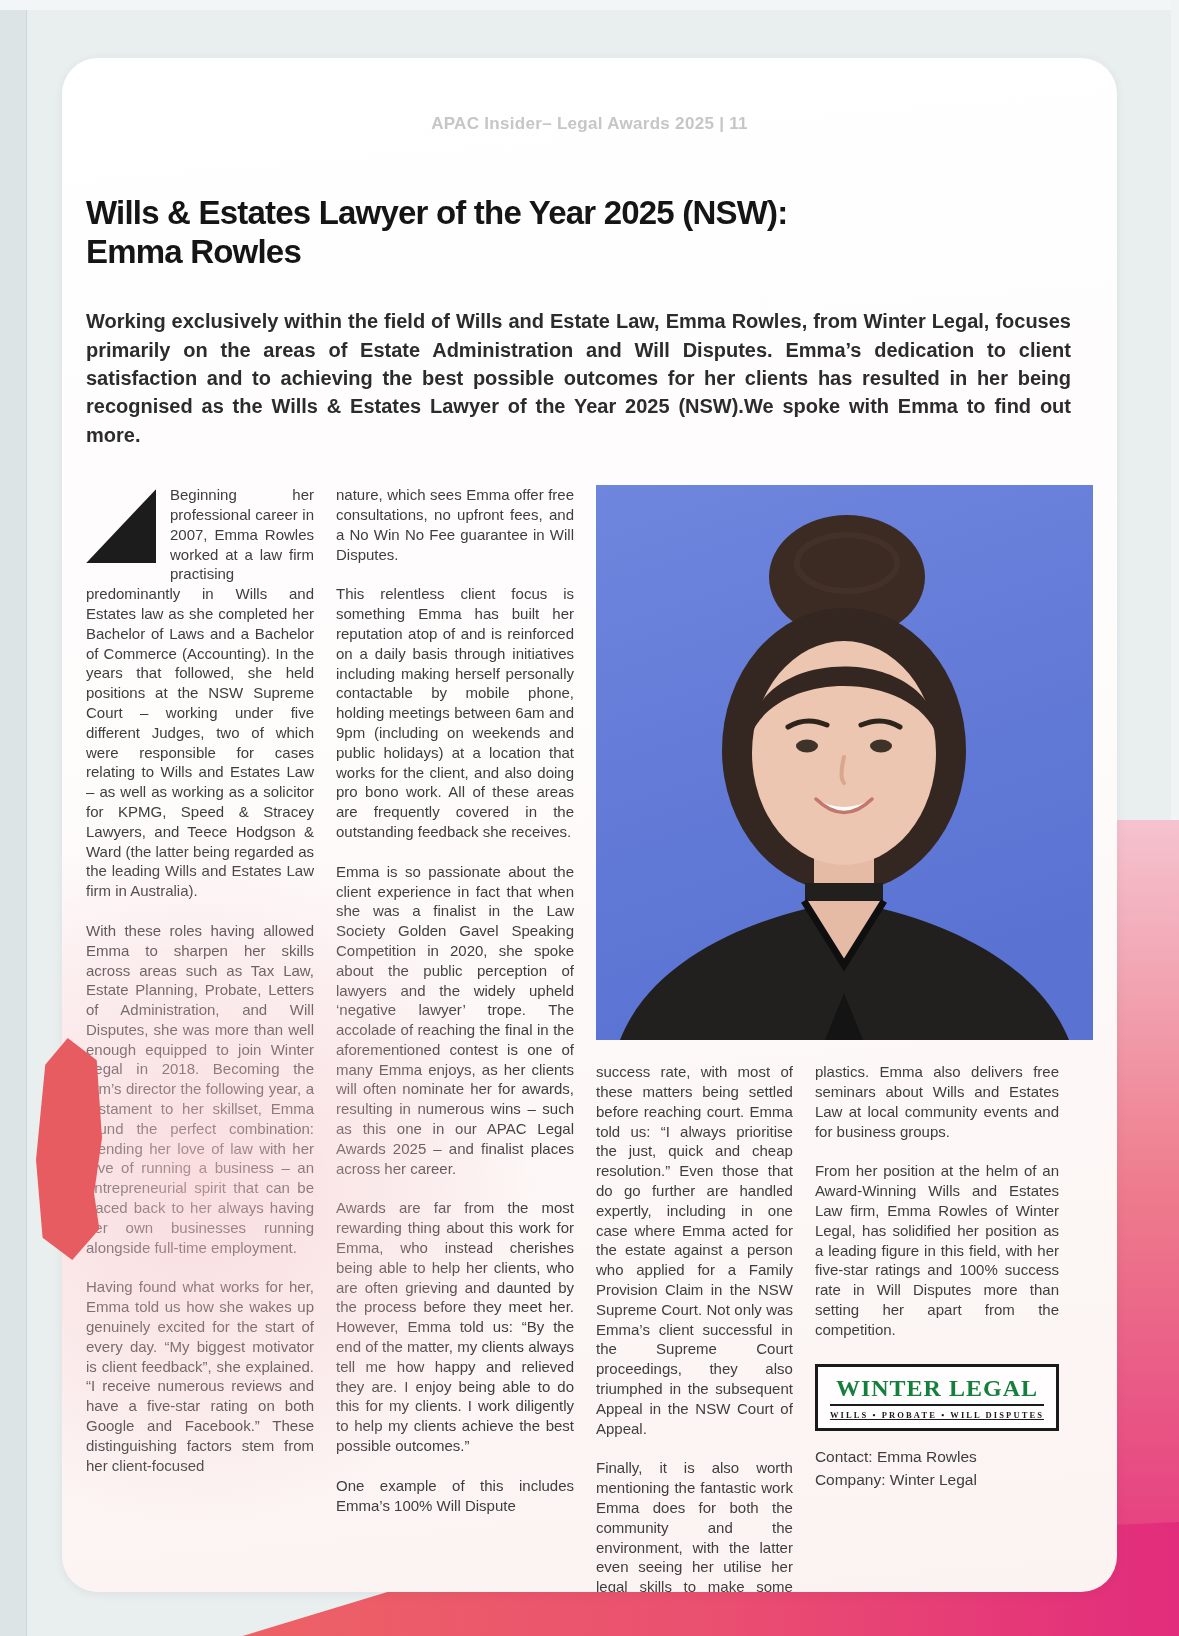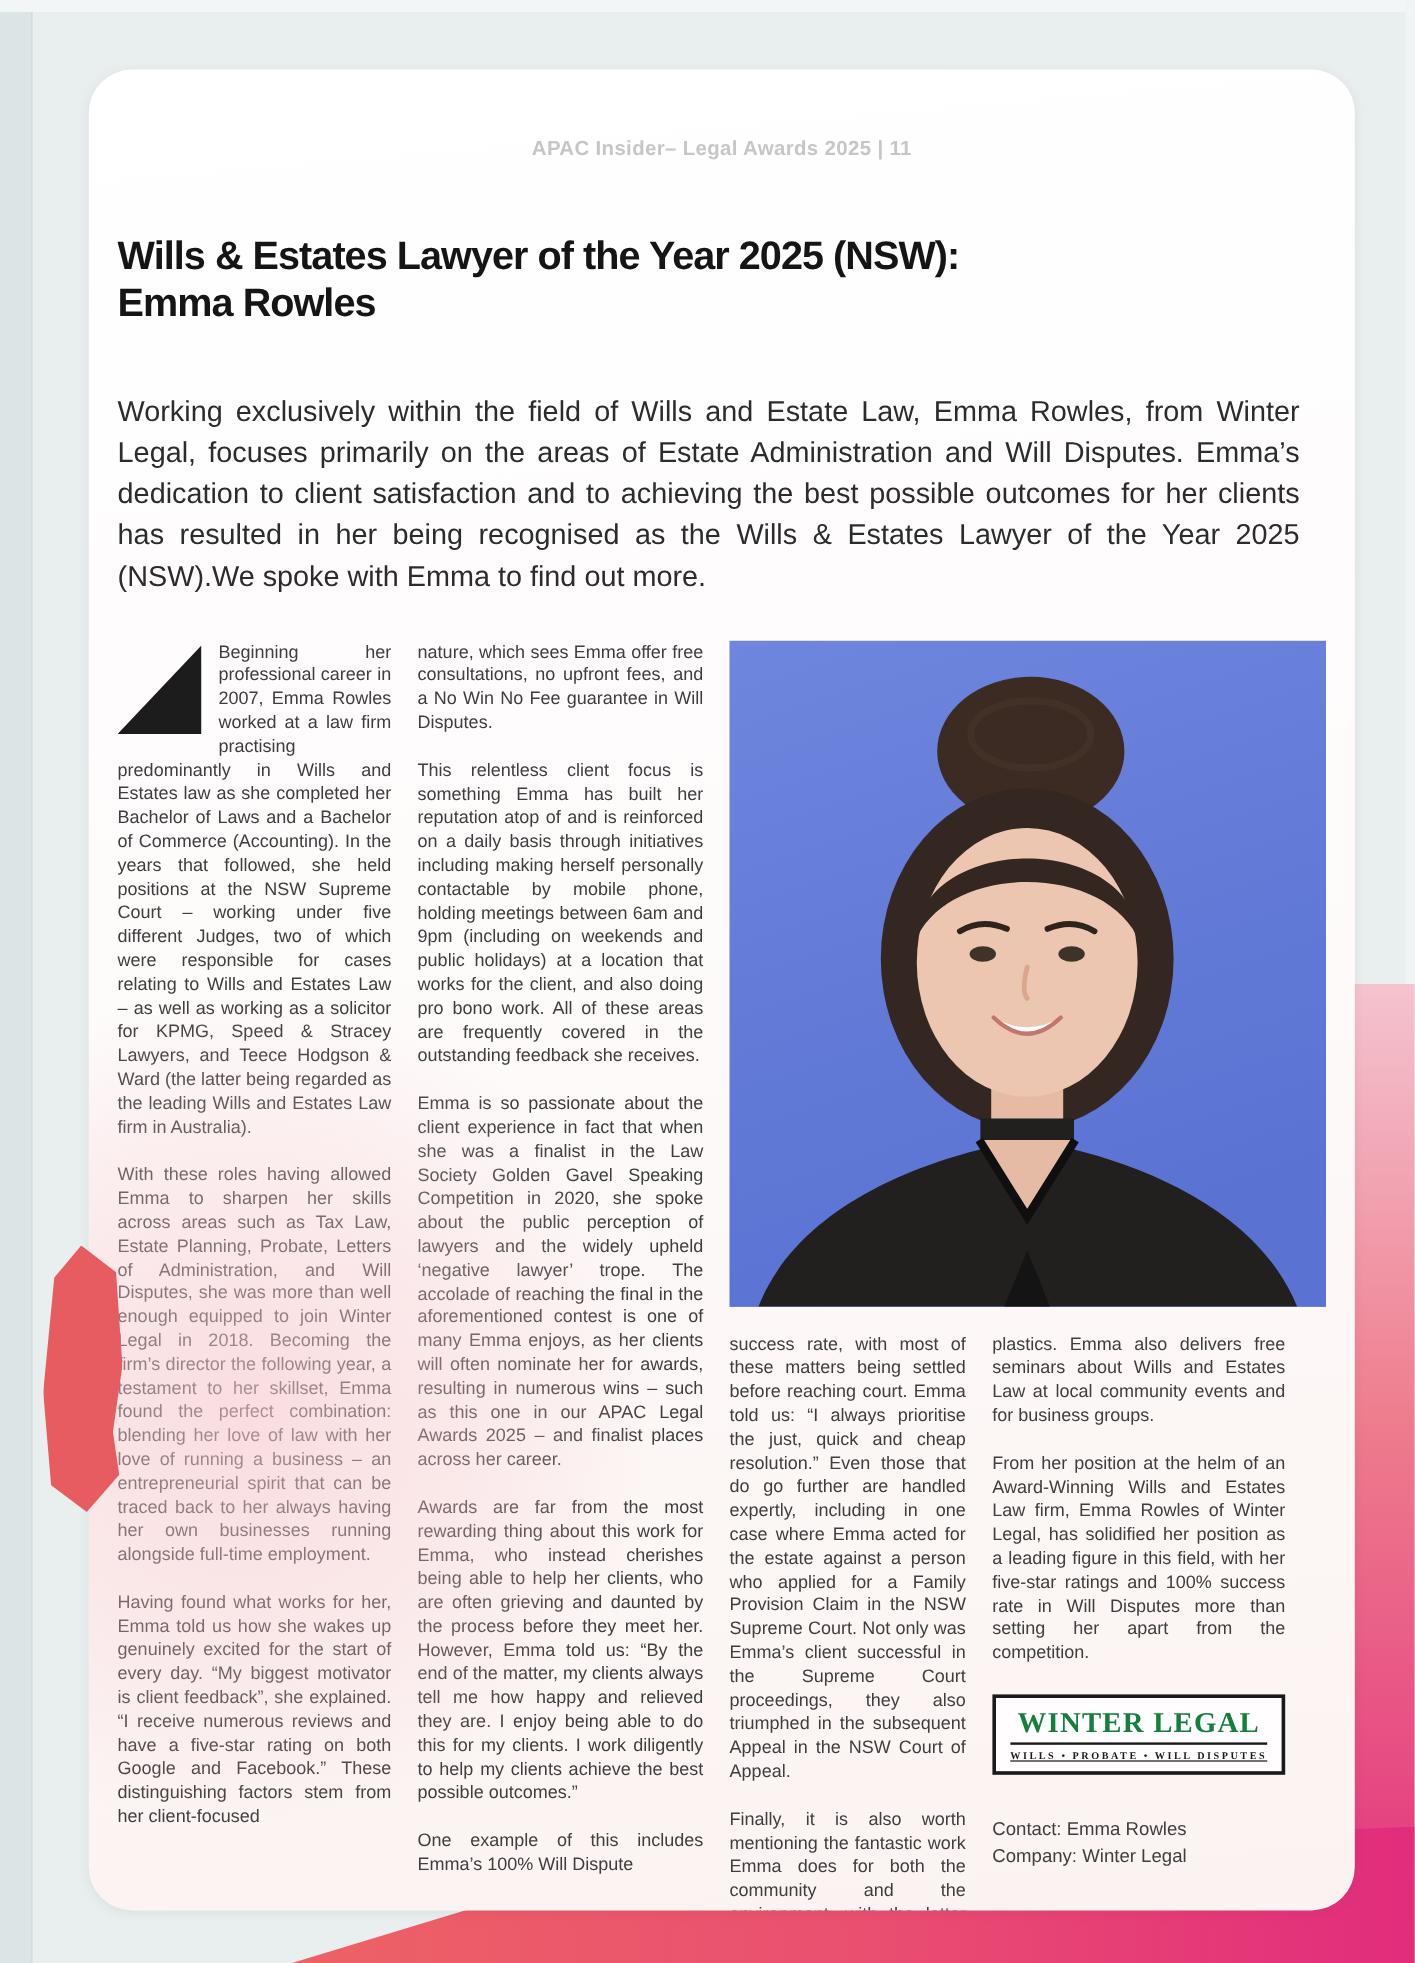--- a/index.html
+++ b/index.html
@@ -26,43 +26,43 @@
     clip-path:polygon(9% 100%,36% 26%,100% 0,100% 100%);
   }
   .blob-left{
     position:absolute;left:36px;top:1038px;width:66px;height:222px;z-index:3;
     background:#e75c60;
     clip-path:polygon(48% 0%,92% 10%,100% 45%,88% 70%,96% 86%,55% 100%,10% 90%,0% 55%,14% 12%);
   }
 
   
   .card{
-    position:absolute;left:74px;top:58px;width:1055px;height:1534px;z-index:2;
+    position:absolute;left:62px;top:58px;width:1055px;height:1534px;z-index:2;
     background:linear-gradient(175deg,#ffffff 0%,#fefbfb 45%,#fbf3f1 100%);
     border-radius:36px;overflow:hidden;
     box-shadow:0 2px 10px rgba(60,70,80,0.08);
   }
   .halo{
     position:absolute;left:-230px;top:760px;width:720px;height:720px;border-radius:50%;
     background:radial-gradient(circle,rgba(247,203,208,0.60) 0%,rgba(247,203,208,0.25) 45%,rgba(247,203,208,0) 68%);
     pointer-events:none;
   }
 
   .page-header{
     margin:56px 0 0;text-align:center;
     color:#c6c6c6;font-weight:700;font-size:17px;letter-spacing:.3px;
   }
   .article-title{
     margin:60px 24px 0;max-width:780px;
     font-size:33px;font-weight:800;color:#151515;
     line-height:1.17;letter-spacing:-0.8px;
   }
   .article-intro{
-    margin:56px 46px 0 24px;
-    font-size:24px;font-weight:400;color:#2c2c2c;
+    margin:36px 46px 0 24px;
+    font-size:20px;font-weight:700;color:#2c2c2c;
     line-height:1.42;text-align:justify;
   }
 
   .body-grid{
     display:grid;grid-template-columns:228px 238px 1fr;gap:22px;
     margin:36px 24px 0;
   }
   .col{font-size:15px;line-height:1.32;color:#3e3e3e;text-align:justify;}
   .col p{margin:0 0 20px;}
   .dropcap-triangle{
@@ -84,21 +84,21 @@
   .logo-name{
     font-family:"Liberation Serif","DejaVu Serif",serif;
     font-weight:700;font-size:24px;letter-spacing:1px;color:#15803d;
     border-bottom:2px solid #1a1a1a;padding-bottom:4px;line-height:1;white-space:nowrap;
   }
   .logo-tagline{
     font-family:"Liberation Serif","DejaVu Serif",serif;
     font-weight:700;font-size:8.5px;letter-spacing:2.1px;color:#1a1a1a;
     margin-top:4px;white-space:nowrap;text-decoration:underline;
   }
-  .contact{font-size:15.5px;line-height:1.5;color:#3e3e3e;text-align:justify;margin-top:20px;}
+  .contact{font-size:15.5px;line-height:1.5;color:#3e3e3e;text-align:justify;}
 </style>
 </head>
 <body>
 
 <div class="page">
 
   <div class="edge-left"></div>
   <div class="edge-top"></div>
   <div class="edge-right"></div>
 

